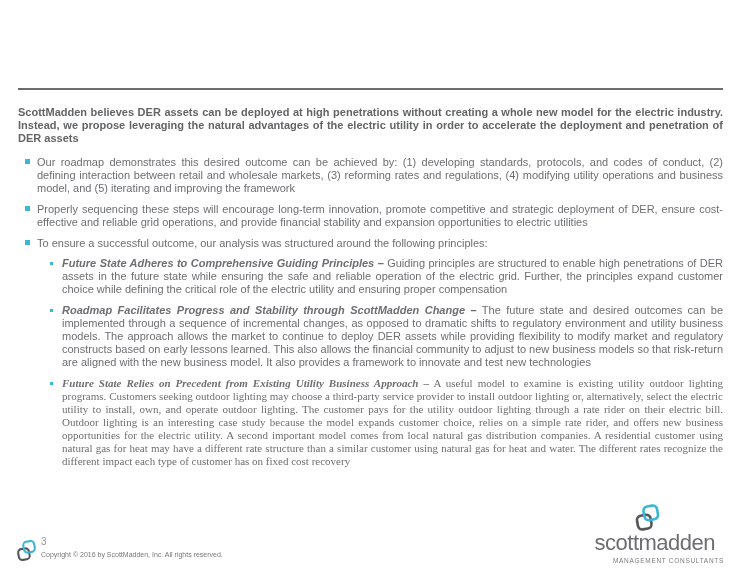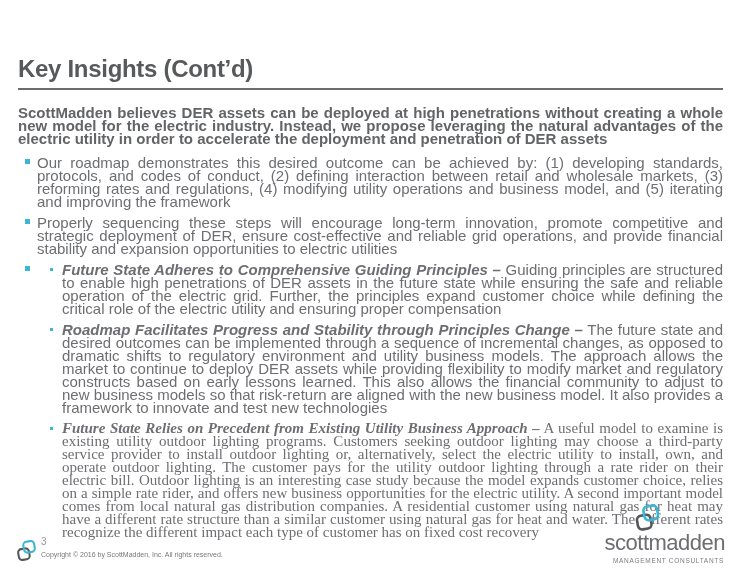--- a/index.html
+++ b/index.html
@@ -5,80 +5,80 @@
   html,body{margin:0;padding:0;background:#ffffff;}
   .slide{
     position:relative;width:740px;height:572px;background:#ffffff;overflow:hidden;
     font-family:"Liberation Sans",sans-serif;color:#6d6e71;
   }
   .title{
     position:absolute;left:18px;top:55px;margin:0;
     font-size:24px;font-weight:bold;color:#58595b;letter-spacing:-0.3px;white-space:nowrap;
   }
   .title-rule{position:absolute;left:18px;top:88px;width:705px;height:2px;background:#6b6c6e;}
-  .content{position:absolute;left:18px;top:106px;width:705px;font-size:15px;line-height:13px;}
+  .content{position:absolute;left:18px;top:106px;width:705px;font-size:11px;line-height:13px;}
   .intro{margin:0 0 11px 0;font-weight:bold;color:#636466;text-align:justify;}
   .b1{position:relative;padding-left:19px;margin-bottom:8px;text-align:justify;}
   .b1-marker{position:absolute;left:7px;top:3px;width:5px;height:5px;background:#3cb6d3;}
   .sub-list{margin-top:7px;}
   .b2{position:relative;padding-left:25px;margin-bottom:8px;text-align:justify;}
   .b2:last-child{margin-bottom:0;font-family:Liberation Serif, serif;}
   .b2-marker{position:absolute;left:13px;top:5px;width:3px;height:3px;background:#3cb6d3;}
   .sub-lead{font-weight:bold;font-style:italic;margin-top:20px;}
   
   .footer-logo-small{position:absolute;left:15px;top:539px;width:23px;height:23px;}
   .page-number{position:absolute;left:41px;top:536px;font-size:10px;color:#939598;}
   .copyright{position:absolute;left:41px;top:551px;font-size:7px;color:#77787b;white-space:nowrap;}
   
   .brand-mark{position:absolute;left:633px;top:503px;width:29px;height:29px;}
   .brand-wordmark{
-    position:absolute;right:15px;top:531px;font-size:22px;color:#6d6e71;
+    position:absolute;right:25px;top:531px;font-size:22px;color:#6d6e71;
     letter-spacing:-0.5px;line-height:24px;white-space:nowrap;
   }
   .brand-tagline{
     position:absolute;right:16px;top:557px;font-size:6.5px;color:#7b7c7f;
     letter-spacing:0.7px;white-space:nowrap;
   }
 </style>
 </head>
 <body>
 
 <div class="slide">
 
-  <h1 class="title">Key Insights (Cont’d)</h1>
   <div class="title-rule"></div>
 
   <div class="content">
 
     <p class="intro">ScottMadden believes DER assets can be deployed at high penetrations without creating a whole new model for the electric industry. Instead, we propose leveraging the natural advantages of the electric utility in order to accelerate the deployment and penetration of DER assets</p>
 
     <div class="b1">
       <span class="b1-marker"></span>
       <span>Our roadmap demonstrates this desired outcome can be achieved by: (1) developing standards, protocols, and codes of conduct, (2) defining interaction between retail and wholesale markets, (3) reforming rates and regulations, (4) modifying utility operations and business model, and (5) iterating and improving the framework</span>
     </div>
 
     <div class="b1">
       <span class="b1-marker"></span>
       <span>Properly sequencing these steps will encourage long-term innovation, promote competitive and strategic deployment of DER, ensure cost-effective and reliable grid operations, and provide financial stability and expansion opportunities to electric utilities</span>
     </div>
 
     <div class="b1">
       <span class="b1-marker"></span>
+      <span>To ensure a successful outcome, our analysis was structured around the following principles:</span>
 
       <div class="sub-list">
 
         <div class="b2">
           <span class="b2-marker"></span>
           <span class="sub-lead">Future State Adheres to Comprehensive Guiding Principles –</span>
           <span>Guiding principles are structured to enable high penetrations of DER assets in the future state while ensuring the safe and reliable operation of the electric grid. Further, the principles expand customer choice while defining the critical role of the electric utility and ensuring proper compensation</span>
         </div>
 
         <div class="b2">
           <span class="b2-marker"></span>
-          <span class="sub-lead">Roadmap Facilitates Progress and Stability through Principles Change –</span>
+          <span class="sub-lead">Roadmap Facilitates Progress and Stability through ScottMadden Change –</span>
           <span>The future state and desired outcomes can be implemented through a sequence of incremental changes, as opposed to dramatic shifts to regulatory environment and utility business models. The approach allows the market to continue to deploy DER assets while providing flexibility to modify market and regulatory constructs based on early lessons learned. This also allows the financial community to adjust to new business models so that risk-return are aligned with the new business model. It also provides a framework to innovate and test new technologies</span>
         </div>
 
         <div class="b2">
           <span class="b2-marker"></span>
           <span class="sub-lead">Future State Relies on Precedent from Existing Utility Business Approach –</span>
           <span>A useful model to examine is existing utility outdoor lighting programs. Customers seeking outdoor lighting may choose a third-party service provider to install outdoor lighting or, alternatively, select the electric utility to install, own, and operate outdoor lighting. The customer pays for the utility outdoor lighting through a rate rider on their electric bill. Outdoor lighting is an interesting case study because the model expands customer choice, relies on a simple rate rider, and offers new business opportunities for the electric utility. A second important model comes from local natural gas distribution companies. A residential customer using natural gas for heat may have a different rate structure than a similar customer using natural gas for heat and water. The different rates recognize the different impact each type of customer has on fixed cost recovery</span>
         </div>
 
       </div>

